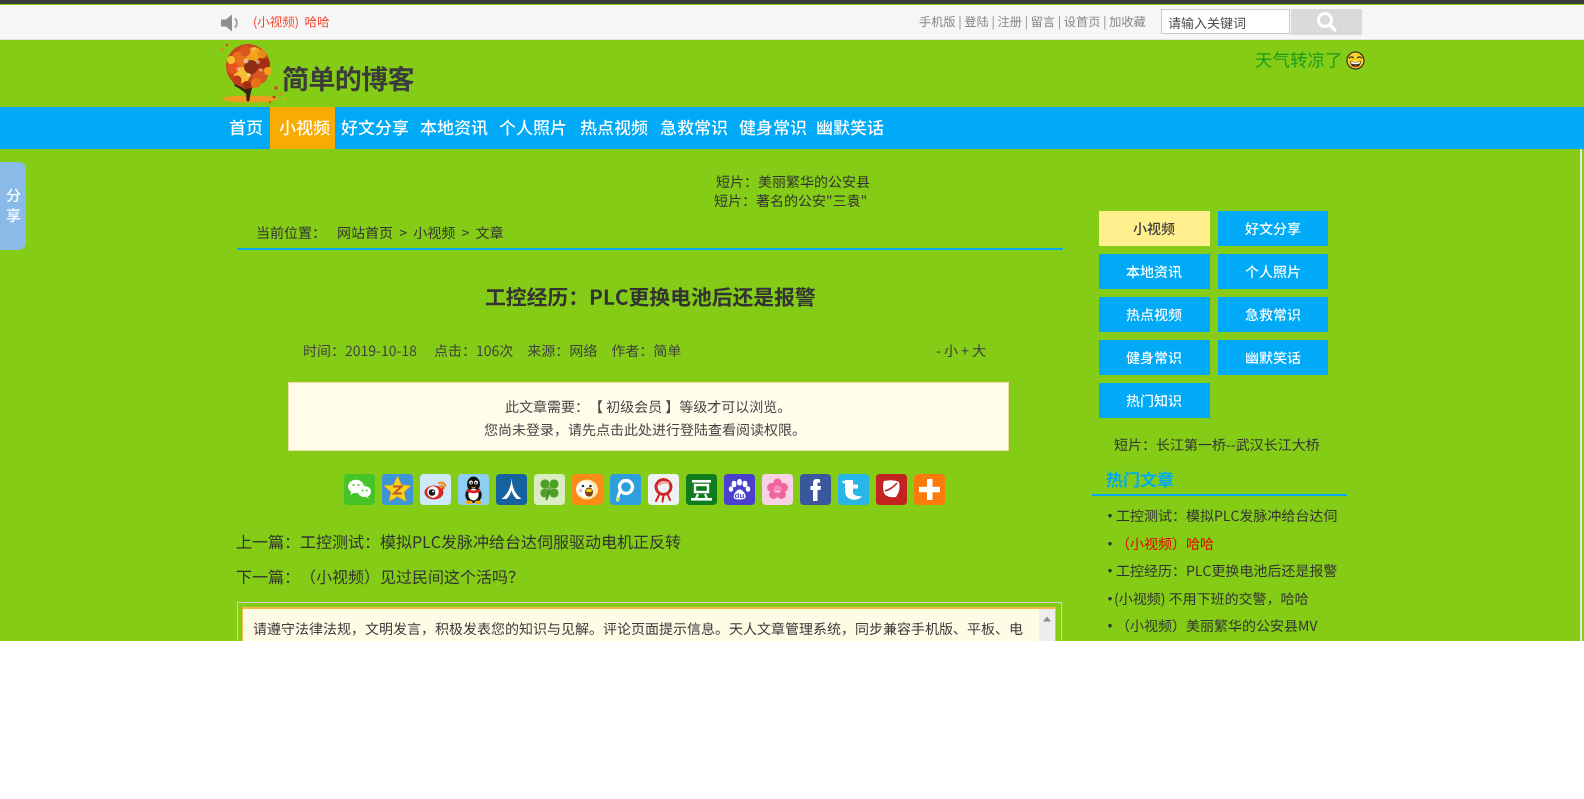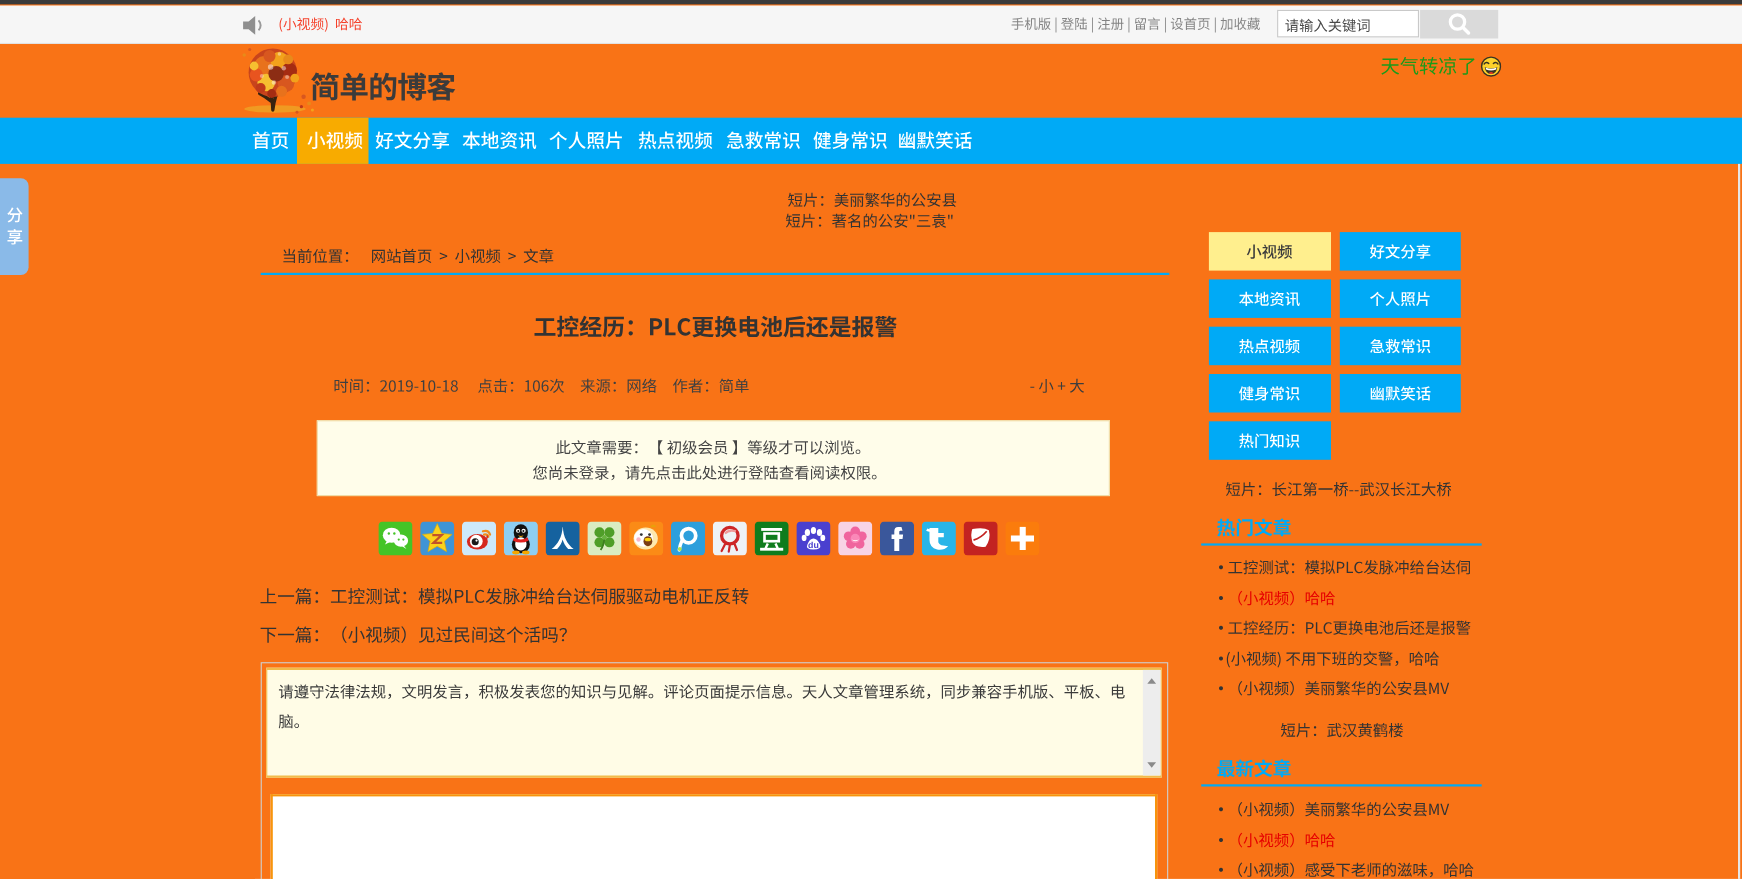--- a/index.html
+++ b/index.html
@@ -1,15 +1,15 @@
 <!DOCTYPE html>
 <html><head><meta charset="utf-8">
 <style>
 html,body{margin:0;padding:0;background:#fff;font-family:"Liberation Sans",sans-serif}
-#page{position:relative;width:1584px;height:799px;overflow:hidden;background:#f97316}
+#page{position:relative;width:1584px;height:641px;overflow:hidden;background:#84cc16}
 .abs{position:absolute}
 </style></head>
 <body>
 <div id="page">
 <svg width="0" height="0" style="position:absolute">
       <defs>
         <path id="a28" d="M60 -49Q42 -21 33 10Q23 41 23 78Q23 114 33 146Q42 176 60 204L74 198Q58 171 50 140Q42 110 42 78Q42 46 50 15Q58 -16 74 -43Z"></path>
         <path id="a5c0f" d="M116 206L136 206L136 6Q136 -4 133 -9Q130 -14 124 -16Q116 -19 105 -20Q93 -20 75 -20Q75 -18 73 -14Q72 -10 70 -7Q69 -3 68 0Q77 -1 85 -1Q94 -1 100 -1Q106 -1 109 -1Q113 0 114 1Q116 2 116 6ZM176 143L194 150Q206 132 216 112Q226 92 233 73Q241 54 244 38L224 30Q221 45 214 65Q207 84 197 104Q187 125 176 143ZM50 148L72 144Q67 126 61 106Q55 86 46 67Q37 48 26 34Q24 36 20 38Q17 40 14 42Q10 44 8 44Q19 58 28 76Q36 93 42 112Q48 131 50 148Z"></path>
         <path id="a89c6" d="M112 198L227 198L227 65L208 65L208 181L131 181L131 65L112 65ZM168 69L185 69L185 7Q185 2 187 0Q189 -2 194 -2L214 -2Q219 -2 221 1Q223 4 224 14Q225 23 226 41Q229 38 234 36Q238 34 241 33Q240 14 238 3Q236 -8 230 -12Q225 -16 214 -16L192 -16Q179 -16 173 -12Q168 -8 168 5ZM159 162L177 162L177 113Q177 97 174 79Q172 61 164 43Q156 26 140 9Q125 -7 100 -20Q100 -18 97 -16Q95 -13 93 -10Q90 -8 88 -6Q112 6 126 21Q140 36 148 51Q155 67 157 83Q159 99 159 114ZM16 167L87 167L87 150L16 150ZM48 94L65 115L65 -20L48 -20ZM66 110Q68 108 73 102Q78 97 84 90Q90 84 95 78Q100 72 102 70L90 55Q87 59 82 65Q78 72 72 79Q67 86 62 92Q58 98 55 101ZM82 167L86 167L89 168L99 161Q91 139 78 118Q65 97 50 80Q34 62 18 51Q18 54 16 57Q15 61 13 64Q11 68 10 69Q24 79 39 94Q53 109 64 127Q76 145 82 163ZM38 201L53 210Q60 202 67 194Q74 185 77 178L62 168Q58 175 52 184Q45 194 38 201Z"></path>
         <path id="a9891" d="M130 195L238 195L238 178L130 178ZM179 186L196 181Q193 171 189 161Q185 151 182 144L166 148Q170 156 174 167Q177 178 179 186ZM136 152L230 152L230 35L214 35L214 138L152 138L152 34L136 34ZM175 125L191 125Q191 98 190 76Q188 55 185 39Q181 23 173 12Q166 0 153 -7Q140 -15 121 -21Q120 -18 117 -14Q114 -10 112 -8Q130 -2 142 4Q153 11 160 21Q167 31 170 46Q173 60 174 79Q175 99 175 125ZM182 21L192 32Q201 26 210 18Q220 11 228 4Q236 -3 242 -8L231 -20Q226 -15 217 -8Q209 0 200 7Q190 15 182 21ZM74 179L120 179L120 163L74 163ZM10 132L126 132L126 115L10 115ZM66 210L84 210L84 123L66 123ZM28 188L44 188L44 122L28 122ZM107 96L123 93Q116 64 104 43Q90 21 70 5Q50 -11 22 -21Q20 -17 18 -13Q15 -9 12 -6Q39 2 58 16Q76 30 88 50Q100 70 107 96ZM33 99L49 96Q45 80 38 66Q31 51 23 40Q22 42 19 43Q17 45 14 47Q12 48 9 49Q17 59 23 72Q30 85 33 99ZM62 119L79 119L79 40L62 40Z"></path>

